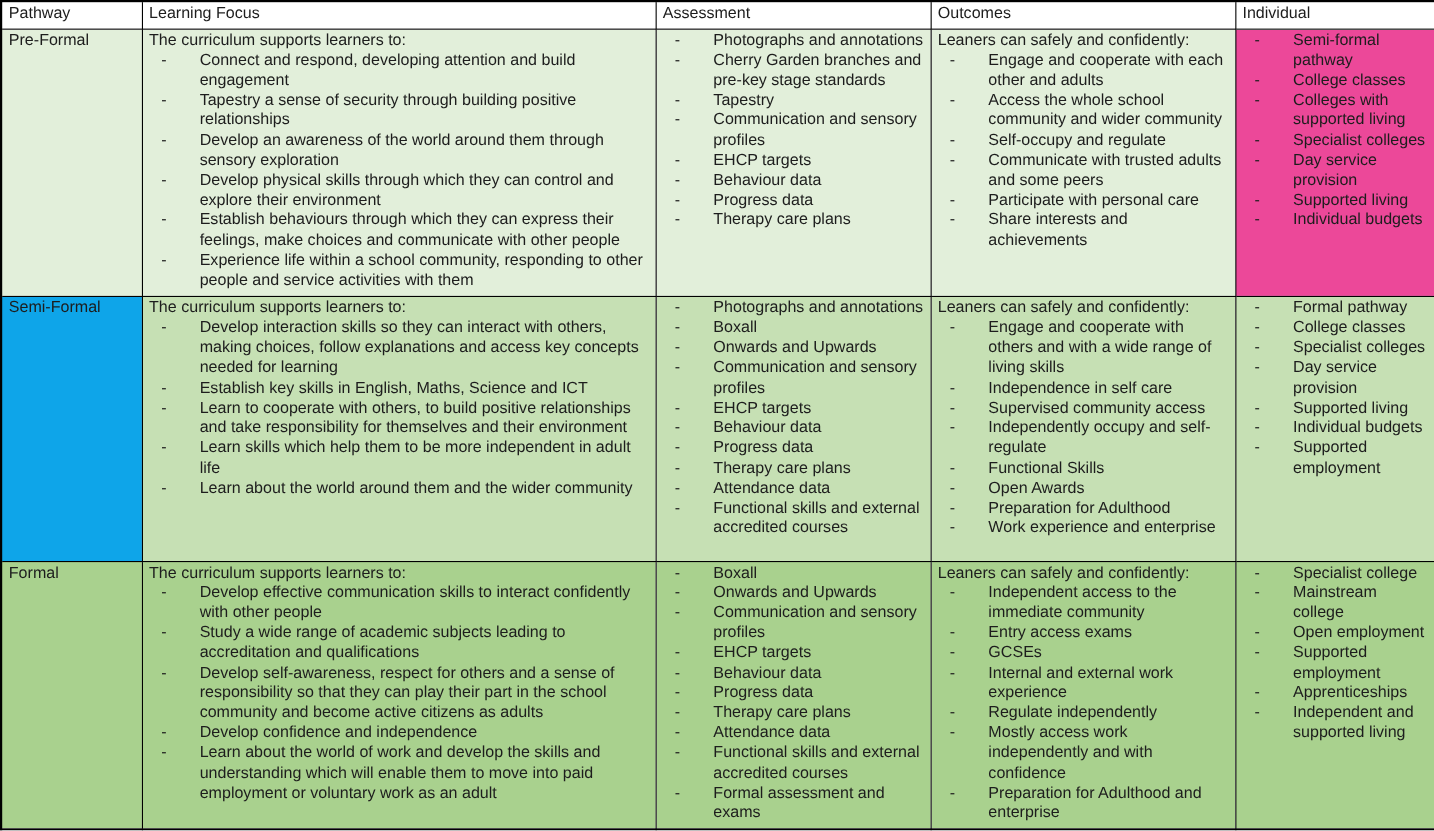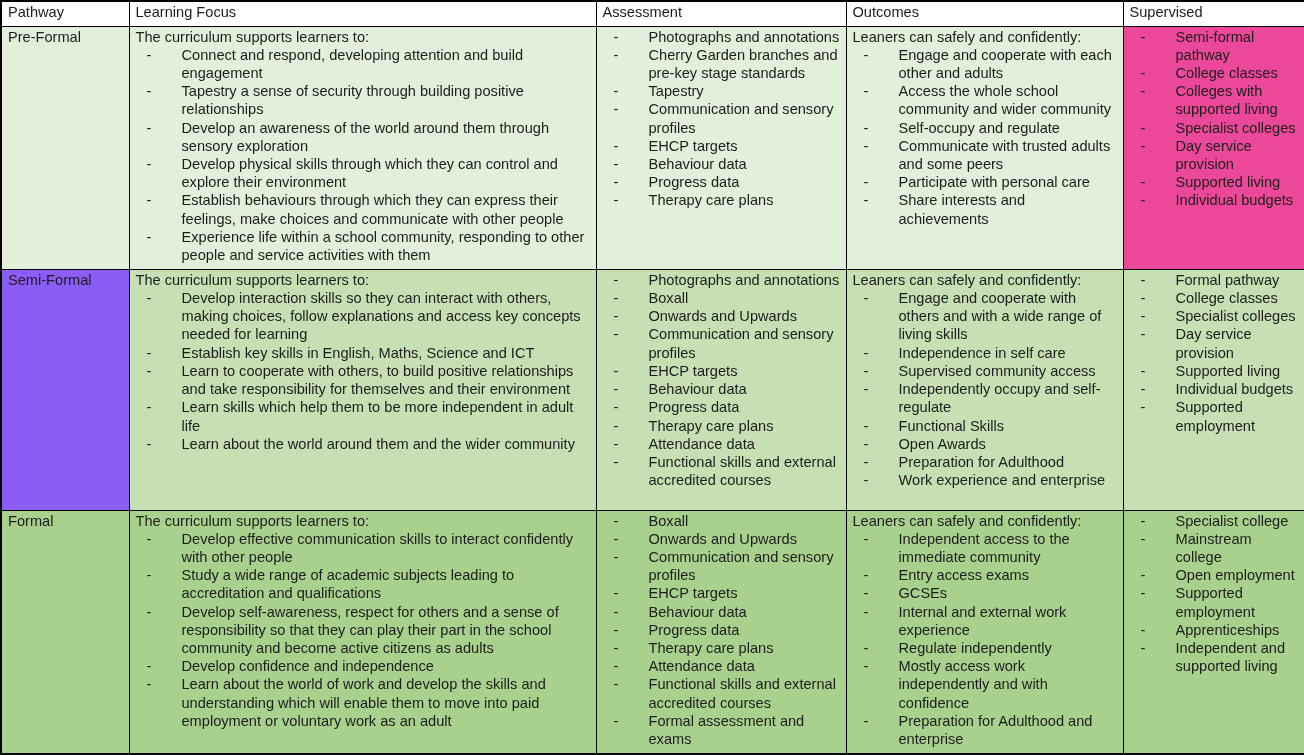--- a/index.html
+++ b/index.html
@@ -67,21 +67,21 @@
     <col class="c-assessment">
     <col class="c-outcomes">
     <col class="c-destination">
   </colgroup>
   <thead>
     <tr data-name="header-row">
         <th data-name="column-header-pathway">Pathway</th>
         <th data-name="column-header-learning-focus">Learning Focus</th>
         <th data-name="column-header-assessment">Assessment</th>
         <th data-name="column-header-outcomes">Outcomes</th>
-        <th data-name="column-header-destination">Supervised</th>
+        <th data-name="column-header-destination">Individual</th>
       </tr>
   </thead>
   <tbody data-name="table-body">
       <tr data-name="table-row-pre-formal">
         <td data-name="pathway-cell" style="background: rgb(226, 239, 218);">Pre-Formal</td>
         <td data-name="cell-learning-focus" style="background: rgb(226, 239, 218);">
           <div class="lead" data-name="cell-lead-text">The curriculum supports learners to:</div>
           <ul class="bullets" data-name="bullet-list">
             <li data-name="bullet-item">Connect and respond, developing attention and build engagement</li>
             <li data-name="bullet-item">Tapestry a sense of security through building positive relationships</li>
@@ -120,21 +120,21 @@
             <li data-name="bullet-item">College classes</li>
             <li data-name="bullet-item">Colleges with supported living</li>
             <li data-name="bullet-item">Specialist colleges</li>
             <li data-name="bullet-item">Day service provision</li>
             <li data-name="bullet-item">Supported living</li>
             <li data-name="bullet-item">Individual budgets</li>
           </ul>
         </td>
       </tr>
       <tr data-name="table-row-semi-formal">
-        <td data-name="pathway-cell" style="background: #8b5cf6;">Semi-Formal</td>
+        <td data-name="pathway-cell" style="background: #0ea5e9;">Semi-Formal</td>
         <td data-name="cell-learning-focus" style="background: rgb(198, 224, 180);">
           <div class="lead" data-name="cell-lead-text">The curriculum supports learners to:</div>
           <ul class="bullets" data-name="bullet-list">
             <li data-name="bullet-item">Develop interaction skills so they can interact with others, making choices, follow explanations and access key concepts needed for learning</li>
             <li data-name="bullet-item">Establish key skills in English, Maths, Science and ICT</li>
             <li data-name="bullet-item">Learn to cooperate with others, to build positive relationships and take responsibility for themselves and their environment</li>
             <li data-name="bullet-item">Learn skills which help them to be more independent in adult life</li>
             <li data-name="bullet-item">Learn about the world around them and the wider community</li>
           </ul>
         </td>

